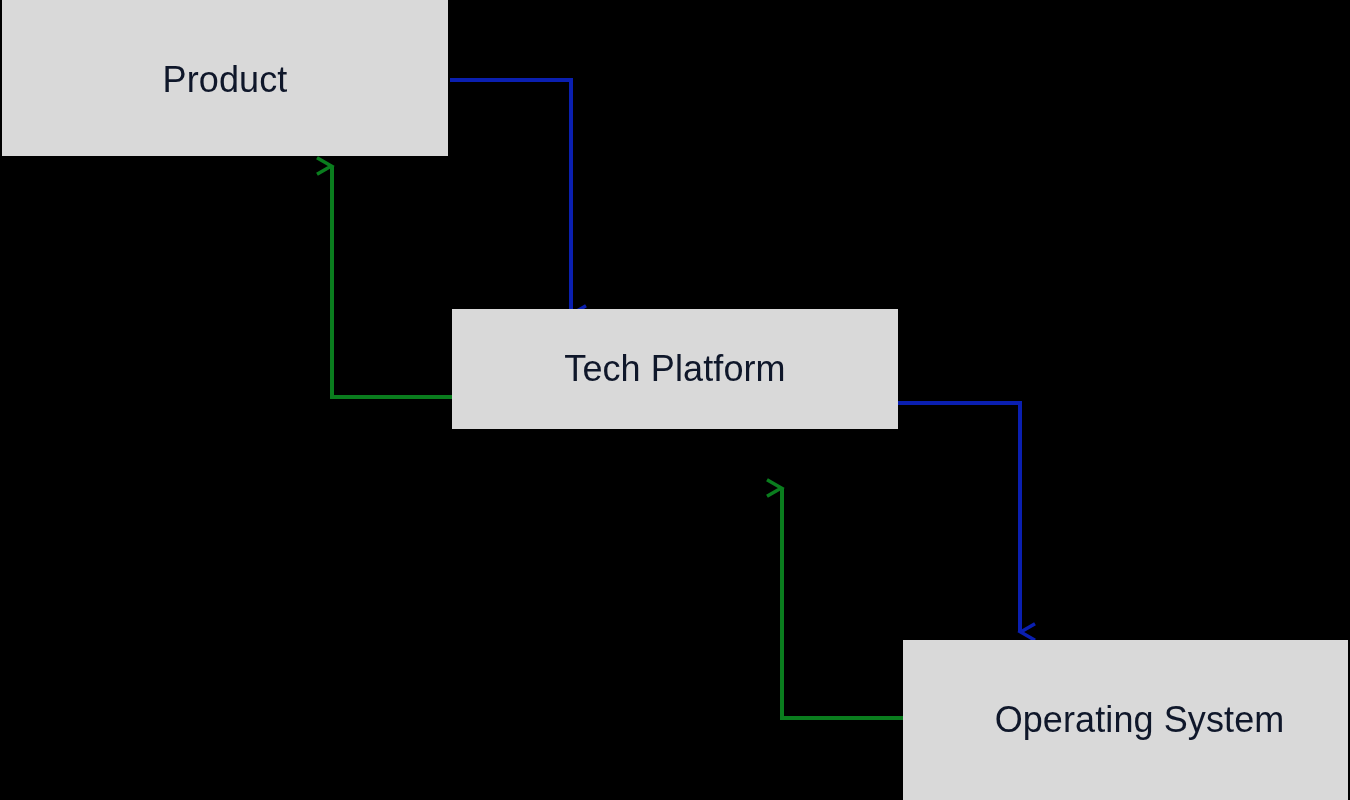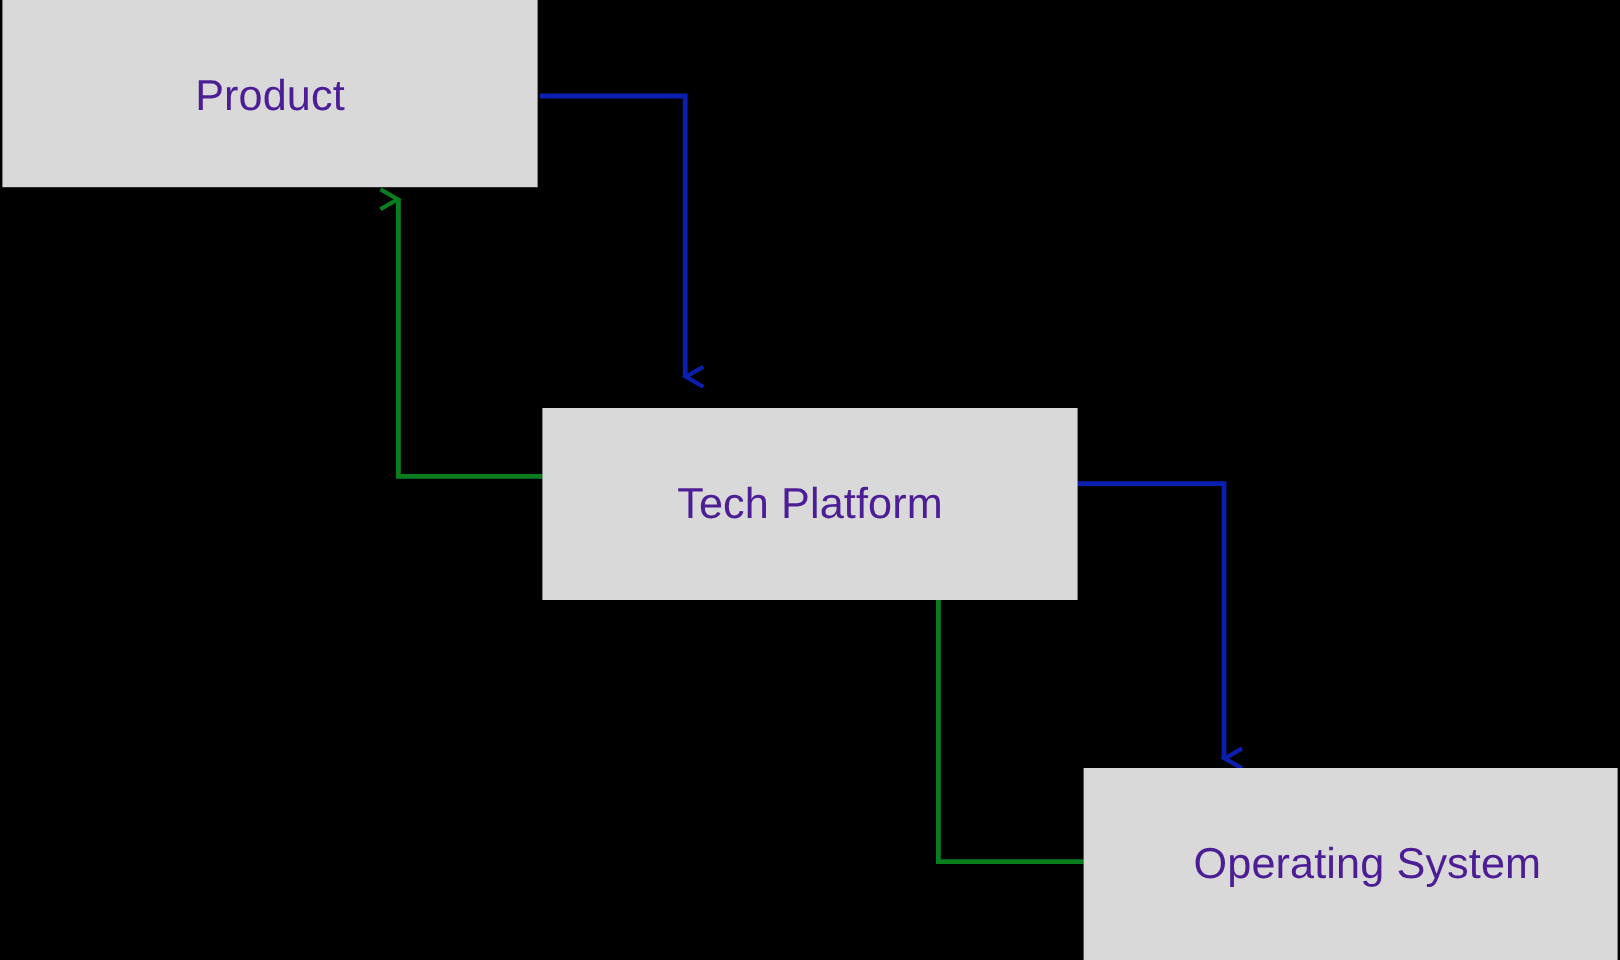--- a/index.html
+++ b/index.html
@@ -32,43 +32,43 @@
     display: flex;
     align-items: center;
     justify-content: center;
     box-sizing: border-box;
     z-index: 2;
   }
   .node-label {
     font-family: "Liberation Sans", sans-serif;
     font-size: 36px;
     font-weight: 400;
-    color: #4c1d95;
+    color: #0f172a;
     line-height: 1;
     letter-spacing: 0.1px;
     white-space: nowrap;
     text-align: right;
   }
   #node-product {
     left: 2px;
     top: -12px;
     width: 446px;
     height: 168px;
     align-items: flex-end;
     padding-bottom: 0;
   }
   #node-product .node-label {
     position: relative;
     top: -58px;
   }
   #node-tech-platform {
     left: 452px;
-    top: 340px;
+    top: 309px;
     width: 446px;
-    height: 160px;
+    height: 120px;
   }
   #node-operating-system {
     left: 903px;
     top: 640px;
     width: 445px;
     height: 172px;
     align-items: flex-start;
   }
   #node-operating-system .node-label {
     position: relative;

